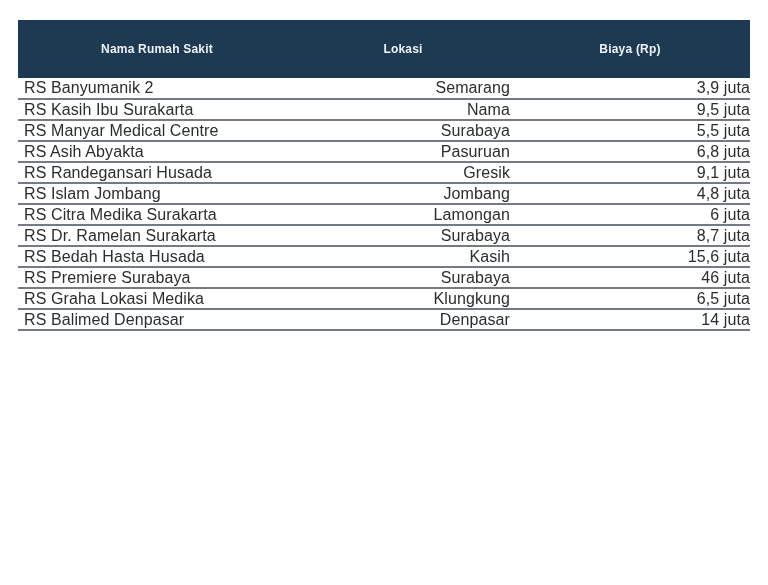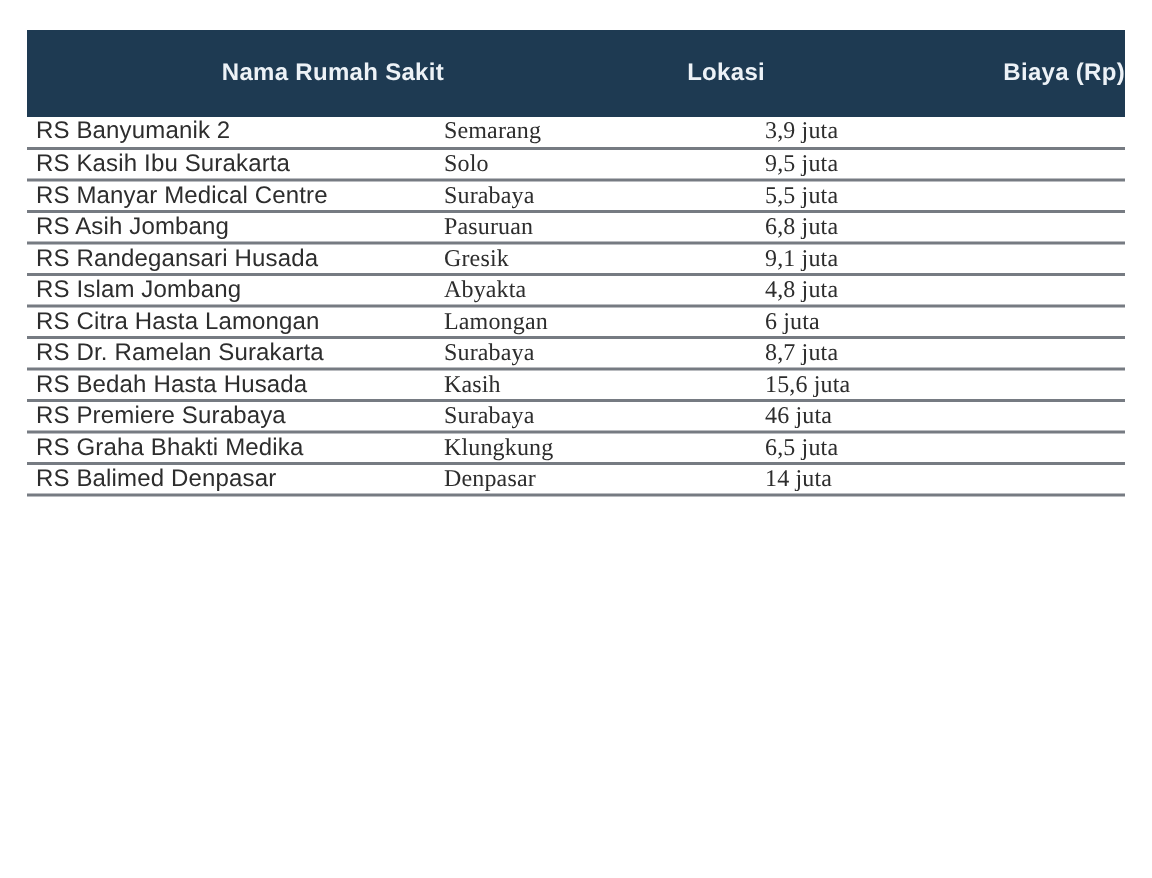--- a/index.html
+++ b/index.html
@@ -33,23 +33,23 @@
     border-collapse: collapse;
     table-layout: fixed;
   }
   col.c-name { width: 278px; }
   col.c-loc  { width: 214px; }
   col.c-cost { width: 240px; }
   thead th {
     background: var(--header-bg, #1e3a52);
     color: var(--header-text, #edf2f7);
     height: 58px;
-    font-size: 16px;
+    font-size: 12px;
     font-weight: bold;
-    text-align: right;
+    text-align: center;
     letter-spacing: 0.2px;
     padding: 0;
     vertical-align: middle;
   }
   tbody td {
     height: 21px;
     border-bottom: 2px solid var(--row-border, #767b82);
     font-size: 16px;
     color: var(--body-text, #2d2d2d);
     padding: 0;
@@ -57,22 +57,21 @@
     letter-spacing: 0.1px;
     white-space: nowrap;
     overflow: hidden;
   }
   tbody td.col-name {
     text-align: left;
     padding-left: 6px;
   }
   tbody td.col-loc,
   tbody td.col-cost {
-    text-align: left;
-    font-family: Liberation Serif, serif;
+    text-align: right;
   }
 </style>
 </head>
 <body>
 
 <div class="table-wrap">
   <table class="cost-table">
     <colgroup>
       <col class="c-name">
       <col class="c-loc">
@@ -87,51 +86,51 @@
     </thead>
     <tbody>
   <tr class="data-row">
     <td class="col-name">RS Banyumanik 2</td>
     <td class="col-loc">Semarang</td>
     <td class="col-cost">3,9 juta</td>
   </tr>
 
   <tr class="data-row">
     <td class="col-name">RS Kasih Ibu Surakarta</td>
-    <td class="col-loc">Solo</td>
+    <td class="col-loc">Nama</td>
     <td class="col-cost">9,5 juta</td>
   </tr>
 
   <tr class="data-row">
     <td class="col-name">RS Manyar Medical Centre</td>
     <td class="col-loc">Surabaya</td>
     <td class="col-cost">5,5 juta</td>
   </tr>
 
 
   <tr class="data-row">
-    <td class="col-name">RS Asih Jombang</td>
+    <td class="col-name">RS Asih Abyakta</td>
     <td class="col-loc">Pasuruan</td>
     <td class="col-cost">6,8 juta</td>
   </tr>
 
   <tr class="data-row">
     <td class="col-name">RS Randegansari Husada</td>
     <td class="col-loc">Gresik</td>
     <td class="col-cost">9,1 juta</td>
   </tr>
 
   <tr class="data-row">
     <td class="col-name">RS Islam Jombang</td>
-    <td class="col-loc">Abyakta</td>
+    <td class="col-loc">Jombang</td>
     <td class="col-cost">4,8 juta</td>
   </tr>
 
   <tr class="data-row">
-    <td class="col-name">RS Citra Hasta Lamongan</td>
+    <td class="col-name">RS Citra Medika Surakarta</td>
     <td class="col-loc">Lamongan</td>
     <td class="col-cost">6 juta</td>
   </tr>
 
   <tr class="data-row">
     <td class="col-name">RS Dr. Ramelan Surakarta</td>
     <td class="col-loc">Surabaya</td>
     <td class="col-cost">8,7 juta</td>
   </tr>
 
@@ -142,21 +141,21 @@
     <td class="col-cost">15,6 juta</td>
   </tr>
 
   <tr class="data-row">
     <td class="col-name">RS Premiere Surabaya</td>
     <td class="col-loc">Surabaya</td>
     <td class="col-cost">46 juta</td>
   </tr>
 
   <tr class="data-row">
-    <td class="col-name">RS Graha Bhakti Medika</td>
+    <td class="col-name">RS Graha Lokasi Medika</td>
     <td class="col-loc">Klungkung</td>
     <td class="col-cost">6,5 juta</td>
   </tr>
 
   <tr class="data-row">
     <td class="col-name">RS Balimed Denpasar</td>
     <td class="col-loc">Denpasar</td>
     <td class="col-cost">14 juta</td>
   </tr>
 </tbody>

